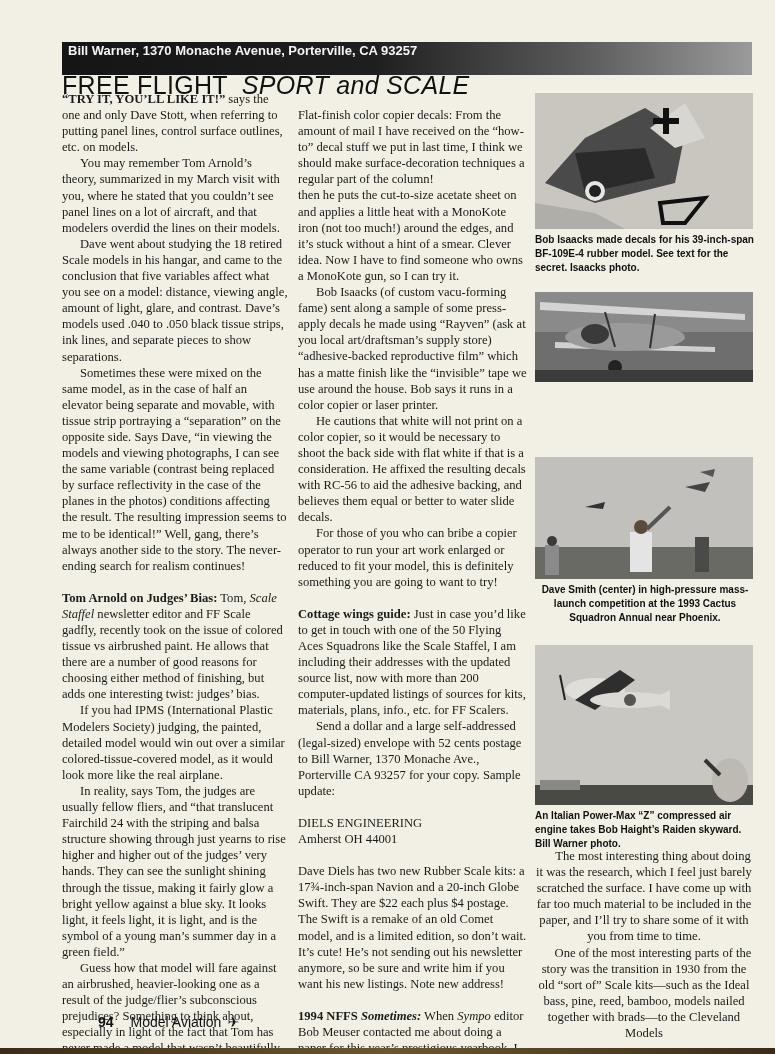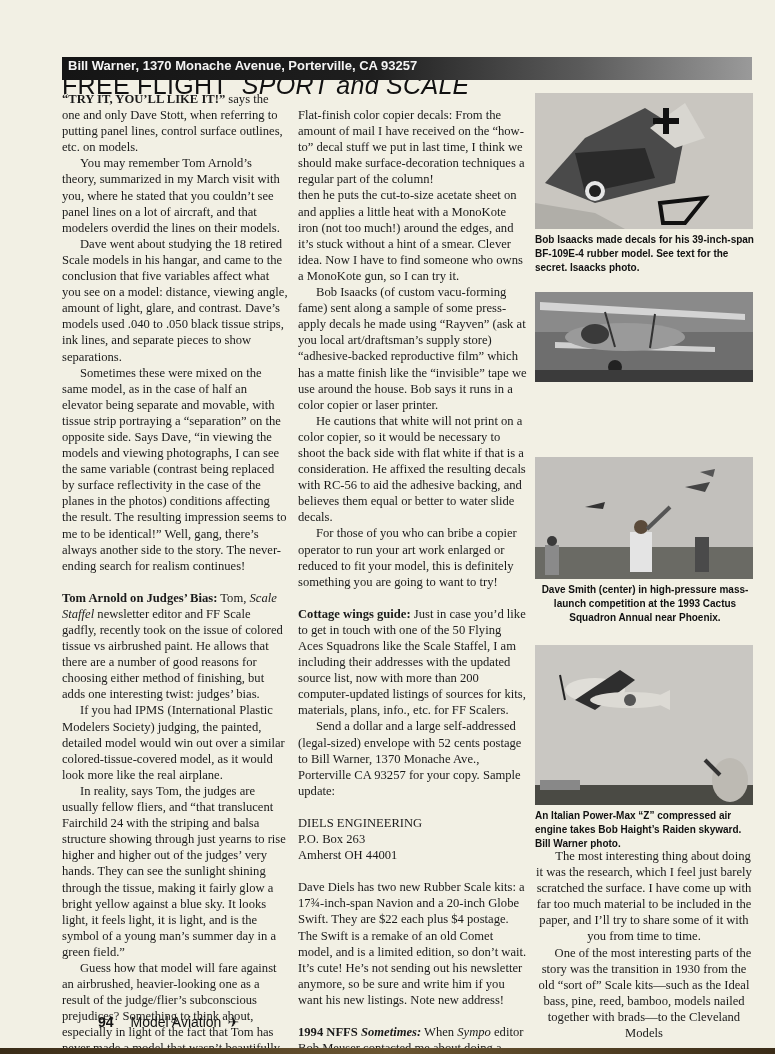--- a/index.html
+++ b/index.html
@@ -13,21 +13,21 @@
   .page { position: absolute; left: 0; top: 0; width: 775px; height: 1054px; }
   .title {
     position: absolute; left: 62px; top: 28px;
     font-family: "Liberation Sans", sans-serif; font-weight: normal;
     font-size: 25px; letter-spacing: 0.3px; color: #111;
     white-space: nowrap;
     margin-top: 43px;
   }
   .title .sub { font-style: italic; margin-left: 14px; }
   .byline-bar {
-    position: absolute; left: 62px; top: 57px; width: 690px; height: 23px;
+    position: absolute; left: 62px; top: 42px; width: 690px; height: 33px;
     background: linear-gradient(to right, #151515 0%, #1e1e1e 45%, #5a5a5a 75%, #9a9a9a 100%);
   }
   .byline {
     position: absolute; left: 6px; top: 1px;
     font-family: "Liberation Sans", sans-serif; font-weight: bold;
     font-size: 13px; color: #f4f4f4; white-space: nowrap;
   }
   .col {
     position: absolute; top: 91px;
     font-size: 12.6px; line-height: 16.1px;
@@ -85,21 +85,20 @@
     </div>
   <div class="col col2" id="col2">
       <p class="noind gap"><span>Flat-finish color copier decals: From the amount of mail I have received on the “how-to” decal stuff we put in last time, I think we should make surface-decoration techniques a regular part of the column!</span></p>
       <p class="noind"><span>then he puts the cut-to-size acetate sheet on and applies a little heat with a MonoKote iron (not too much!) around the edges, and it’s stuck without a hint of a smear. Clever idea. Now I have to find someone who owns a MonoKote gun, so I can try it.</span></p>
       <p><span>Bob Isaacks (of custom vacu-forming fame) sent along a sample of some press-apply decals he made using “Rayven” (ask at you local art/draftsman’s supply store) “adhesive-backed reproductive film” which has a matte finish like the “invisible” tape we use around the house. Bob says it runs in a color copier or laser printer.</span></p>
       <p><span>He cautions that white will not print on a color copier, so it would be necessary to shoot the back side with flat white if that is a consideration. He affixed the resulting decals with RC-56 to aid the adhesive backing, and believes them equal or better to water slide decals.</span></p>
       <p><span>For those of you who can bribe a copier operator to run your art work enlarged or reduced to fit your model, this is definitely something you are going to want to try!</span></p>
       <p class="noind gap"><b>Cottage wings guide:</b><span> Just in case you’d like to get in touch with one of the 50 Flying Aces Squadrons like the Scale Staffel, I am including their addresses with the updated source list, now with more than 200 computer-updated listings of sources for kits, materials, plans, info., etc. for FF Scalers.</span></p>
       <p><span>Send a dollar and a large self-addressed (legal-sized) envelope with 52 cents postage to Bill Warner, 1370 Monache Ave., Porterville CA 93257 for your copy. Sample update:</span></p>
       <p class="noind gap"><span>DIELS ENGINEERING</span></p>
-      <p class="noind"><span>P.O. Box 263</span></p>
       <p class="noind"><span>Amherst OH 44001</span></p>
       <p class="noind gap"><span>Dave Diels has two new Rubber Scale kits: a 17¾-inch-span Navion and a 20-inch Globe Swift. They are $22 each plus $4 postage. The Swift is a remake of an old Comet model, and is a limited edition, so don’t wait. It’s cute! He’s not sending out his newsletter anymore, so be sure and write him if you want his new listings. Note new address!</span></p>
       <p class="noind gap"><b>1994 NFFS</b><span> <b><i>Sometimes:</i></b> When <i>Sympo</i> editor Bob Meuser contacted me about doing a paper for this year’s prestigious yearbook, I was a bit hesitant, as the topic was the history, present and future of FF Scale...sort of like doing the rise and fall of the Roman Empire on the back of an envelope.</span></p>
     </div>
 
   <div class="photo" style="top:93px;height:136px;">
     <svg width="218" height="136" viewBox="0 0 218 136">
       <rect width="218" height="136" fill="#c9c6c0"></rect>
       <polygon points="50,45 110,15 150,40 140,90 60,110 10,90" fill="#4a4a4a"></polygon>
       <polygon points="115,35 150,10 170,45 140,55" fill="#d8d6d0"></polygon>

